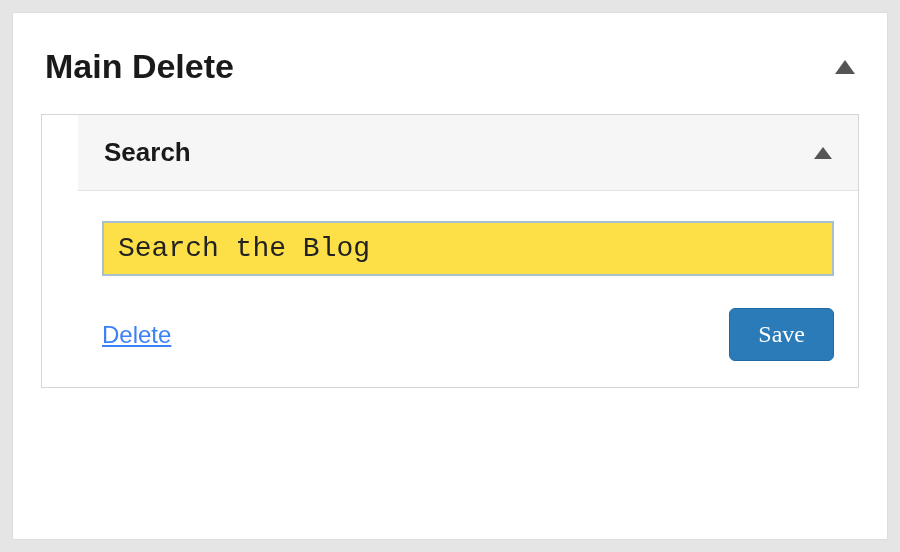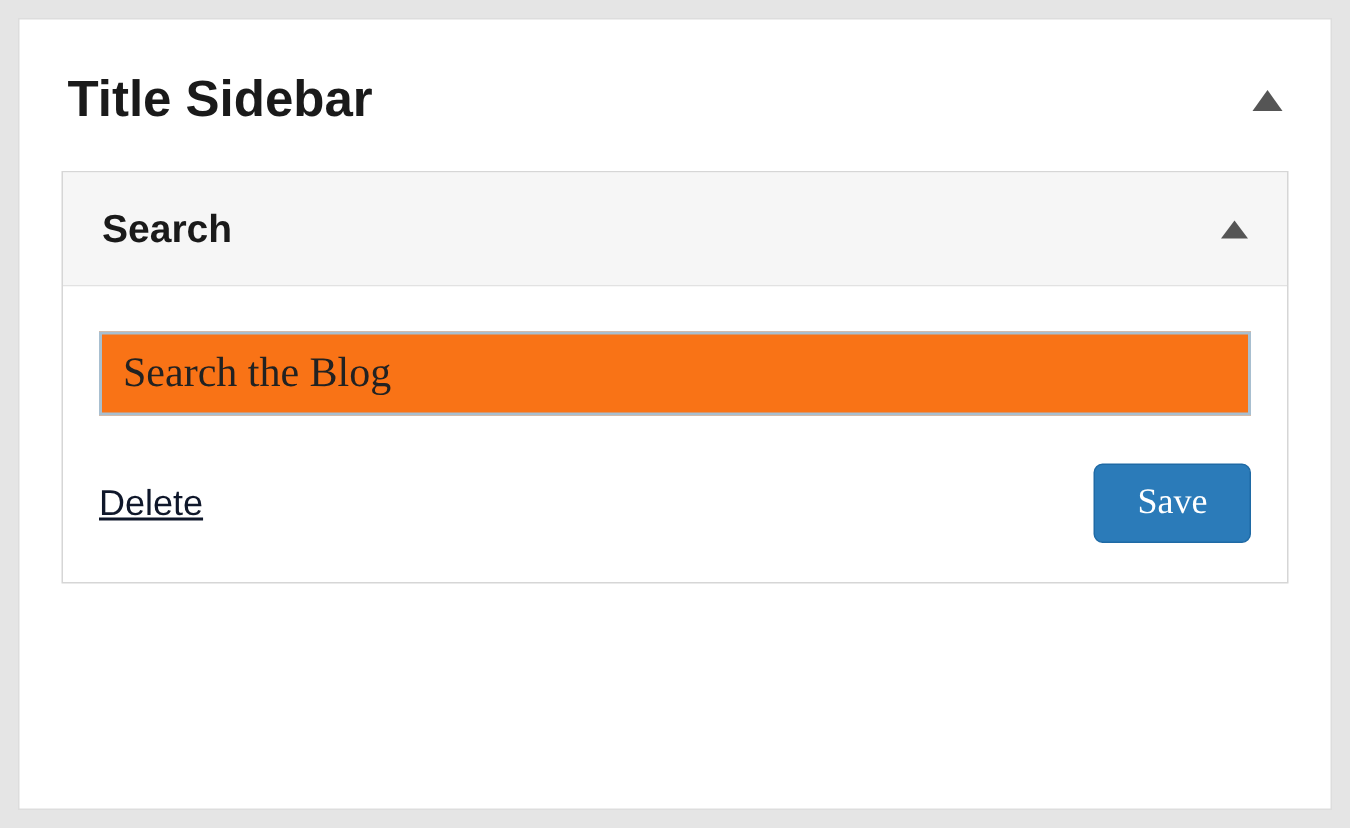--- a/index.html
+++ b/index.html
@@ -26,20 +26,21 @@
       align-items: center;
       padding: 10px 4px 28px 4px;
     }
     .sidebar-title {
       font-size: 34px;
       font-weight: 700;
       color: #1a1a1a;
     }
     .widget {
       border: 1px solid #d6d6d6;
+      padding-left: 36px;
     }
     .widget-header {
       background: #f6f6f6;
       border-bottom: 1px solid #e2e2e2;
       display: flex;
       justify-content: space-between;
       align-items: center;
       padding: 22px 26px;
     }
     .widget-title {
@@ -55,33 +56,33 @@
       display: block;
       font-size: 24px;
       color: #333;
       margin-bottom: 10px;
     }
     .title-input {
       width: 100%;
       font-size: 28px;
       padding: 10px 14px;
       border: 2px solid #a8bfd0;
-      background: #f97316;
+      background: #fde047;
       color: #222;
       outline: none;
-      font-family: Liberation Serif, serif;
+      font-family: Liberation Mono, monospace;
     }
     .widget-actions {
       display: flex;
       justify-content: space-between;
       align-items: center;
       margin-top: 32px;
     }
     .delete-link {
-      color: #0f172a;
+      color: #3b82f6;
       font-size: 24px;
       text-decoration: underline;
       cursor: pointer;
       background: none;
       border: none;
       font-family: inherit;
     }
     .save-button {
       background: #2b7bb9;
       color: #fff;
@@ -104,21 +105,21 @@
       border-left: 9px solid transparent;
       border-right: 9px solid transparent;
       border-bottom: 12px solid #555;
     }
   </style>
 </head>
 <body>
 
 <div class="panel">
   <div class="sidebar-header">
-    <h2 class="sidebar-title">Title Sidebar</h2>
+    <h2 class="sidebar-title">Main Delete</h2>
     <span class="triangle-up"></span>
   </div>
 
   <div class="widget">
     <div class="widget-header">
       <h3 class="widget-title">Search</h3>
       <span class="triangle-up small"></span>
     </div>
 
     <div class="widget-body">

